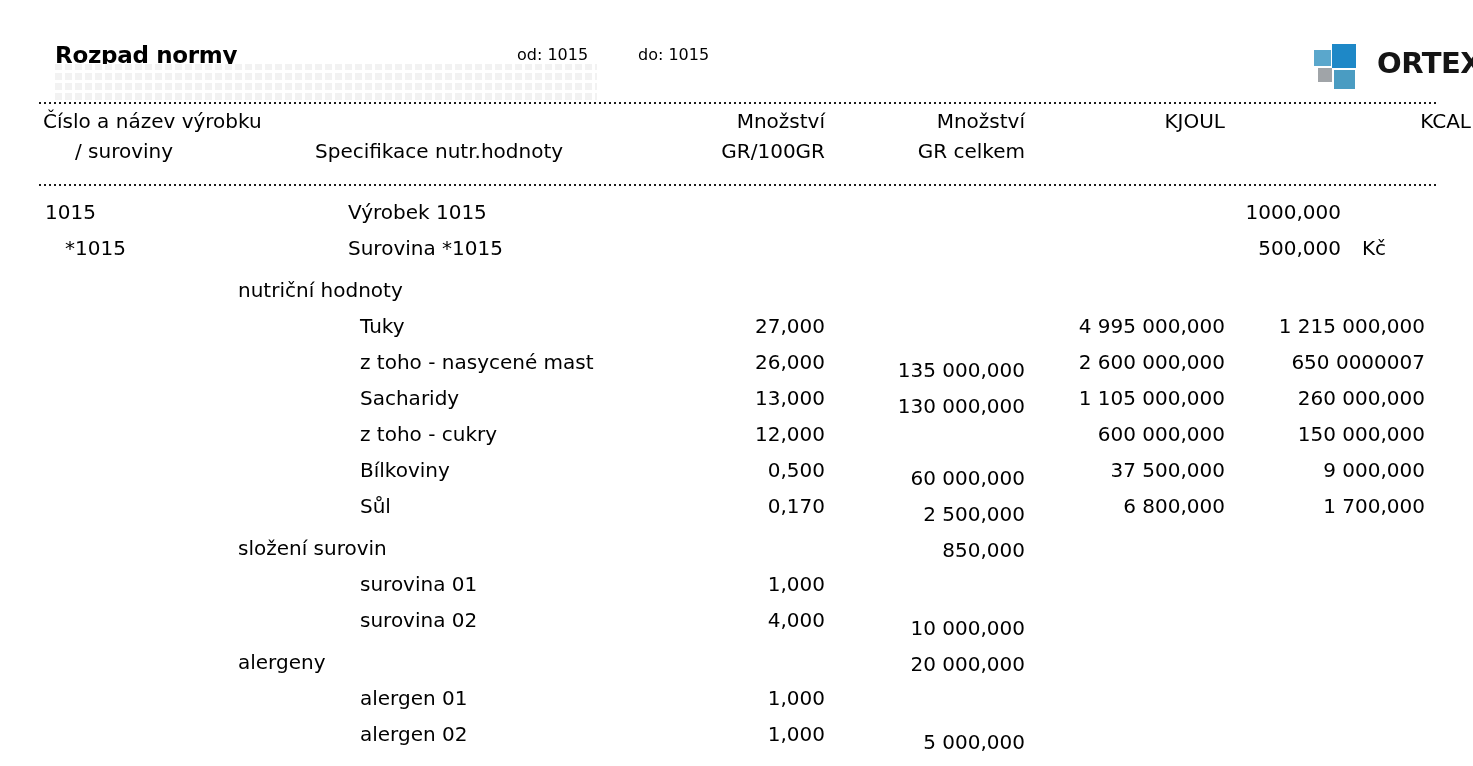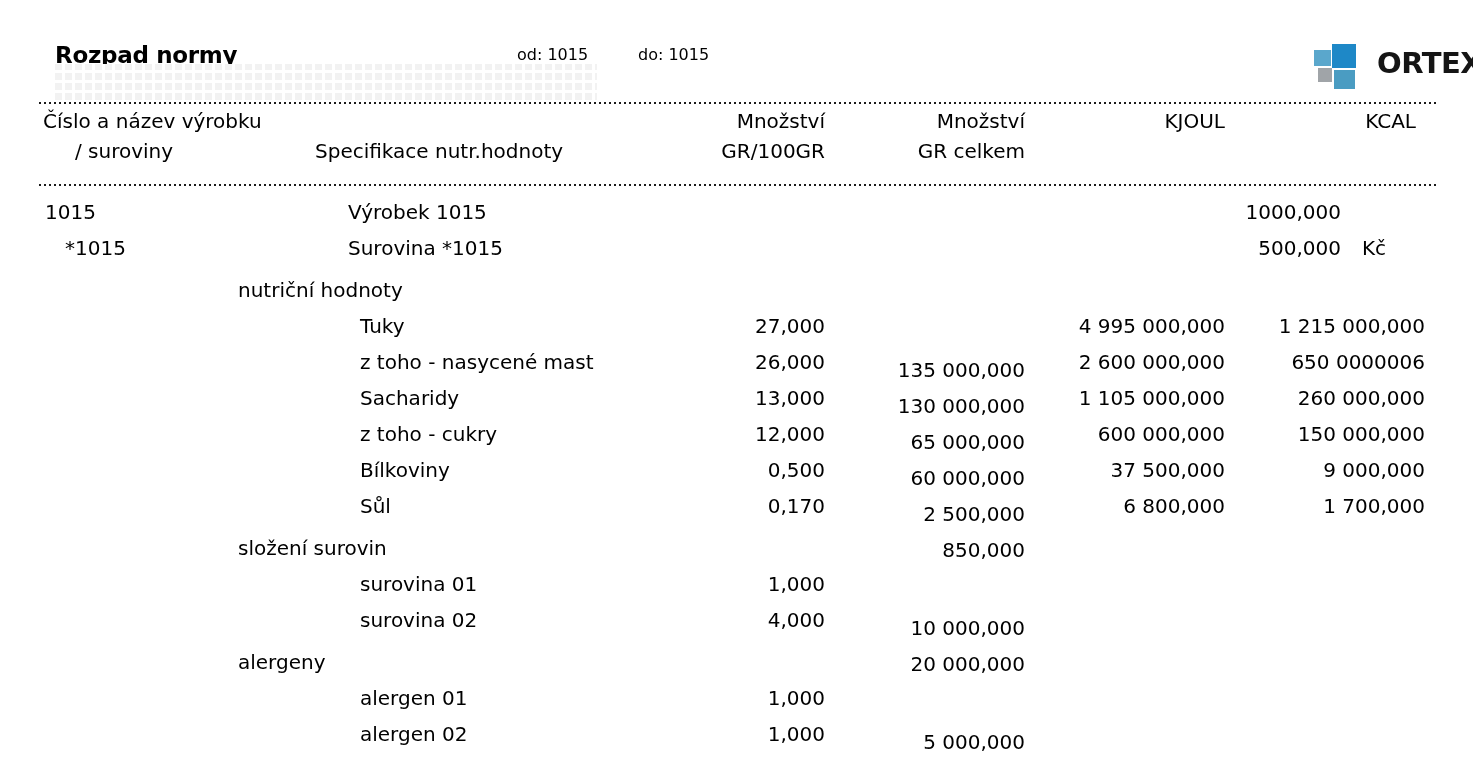--- a/index.html
+++ b/index.html
@@ -37,21 +37,21 @@
   .colhead { position:absolute; white-space:nowrap; line-height:26px; }
   .num { text-align:right; }
   .h-c1a { left:43px;  top:108px; }
   .h-c1b { left:75px;  top:138px; }
   .h-c2  { left:315px; top:138px; }
   .h-c3a { left:530px; width:295px; top:108px; }
   .h-c3b { left:530px; width:295px; top:138px; }
   .h-c4a { left:835px; width:190px; top:108px; }
   .h-c4b { left:835px; width:190px; top:138px; }
   .h-c5  { left:1035px; width:190px; top:108px; }
-  .h-c6  { left:1226px; width:190px; top:108px; }
+  .h-c6  { left:1281px; width:190px; top:108px; }
   
   .rows { position:absolute; left:0; top:194px; width:1473px; }
   .row { position:relative; height:36px; }
   .row.gap { margin-top:6px; }
   .cell { position:absolute; top:0; height:36px; line-height:36px; white-space:nowrap; }
   .c-code { left:45px; }
   .row.indent .c-code { left:65px; }
   .c-spec.sp-product { left:348px; }
   .c-spec.sp-section { left:238px; }
   .c-spec.sp-item    { left:360px; }
@@ -121,27 +121,26 @@
       <span class="cell c-qtot">135 000,000</span>
       <span class="cell c-kj">4 995 000,000</span>
       <span class="cell c-kcal">1 215 000,000</span>
     </div>
 
     <div class="row">
       <span class="cell c-spec sp-item">z toho - nasycené mast</span>
       <span class="cell c-q100">26,000</span>
       <span class="cell c-qtot">130 000,000</span>
       <span class="cell c-kj">2 600 000,000</span>
-      <span class="cell c-kcal">650 0000006</span>
+      <span class="cell c-kcal">650 0000007</span>
     </div>
 
     <div class="row">
       <span class="cell c-spec sp-item">Sacharidy</span>
       <span class="cell c-q100">13,000</span>
-      <span class="cell c-qtot">65 000,000</span>
       <span class="cell c-kj">1 105 000,000</span>
       <span class="cell c-kcal">260 000,000</span>
     </div>
 
     <div class="row">
       <span class="cell c-spec sp-item">z toho - cukry</span>
       <span class="cell c-q100">12,000</span>
       <span class="cell c-qtot">60 000,000</span>
       <span class="cell c-kj">600 000,000</span>
       <span class="cell c-kcal">150 000,000</span>

